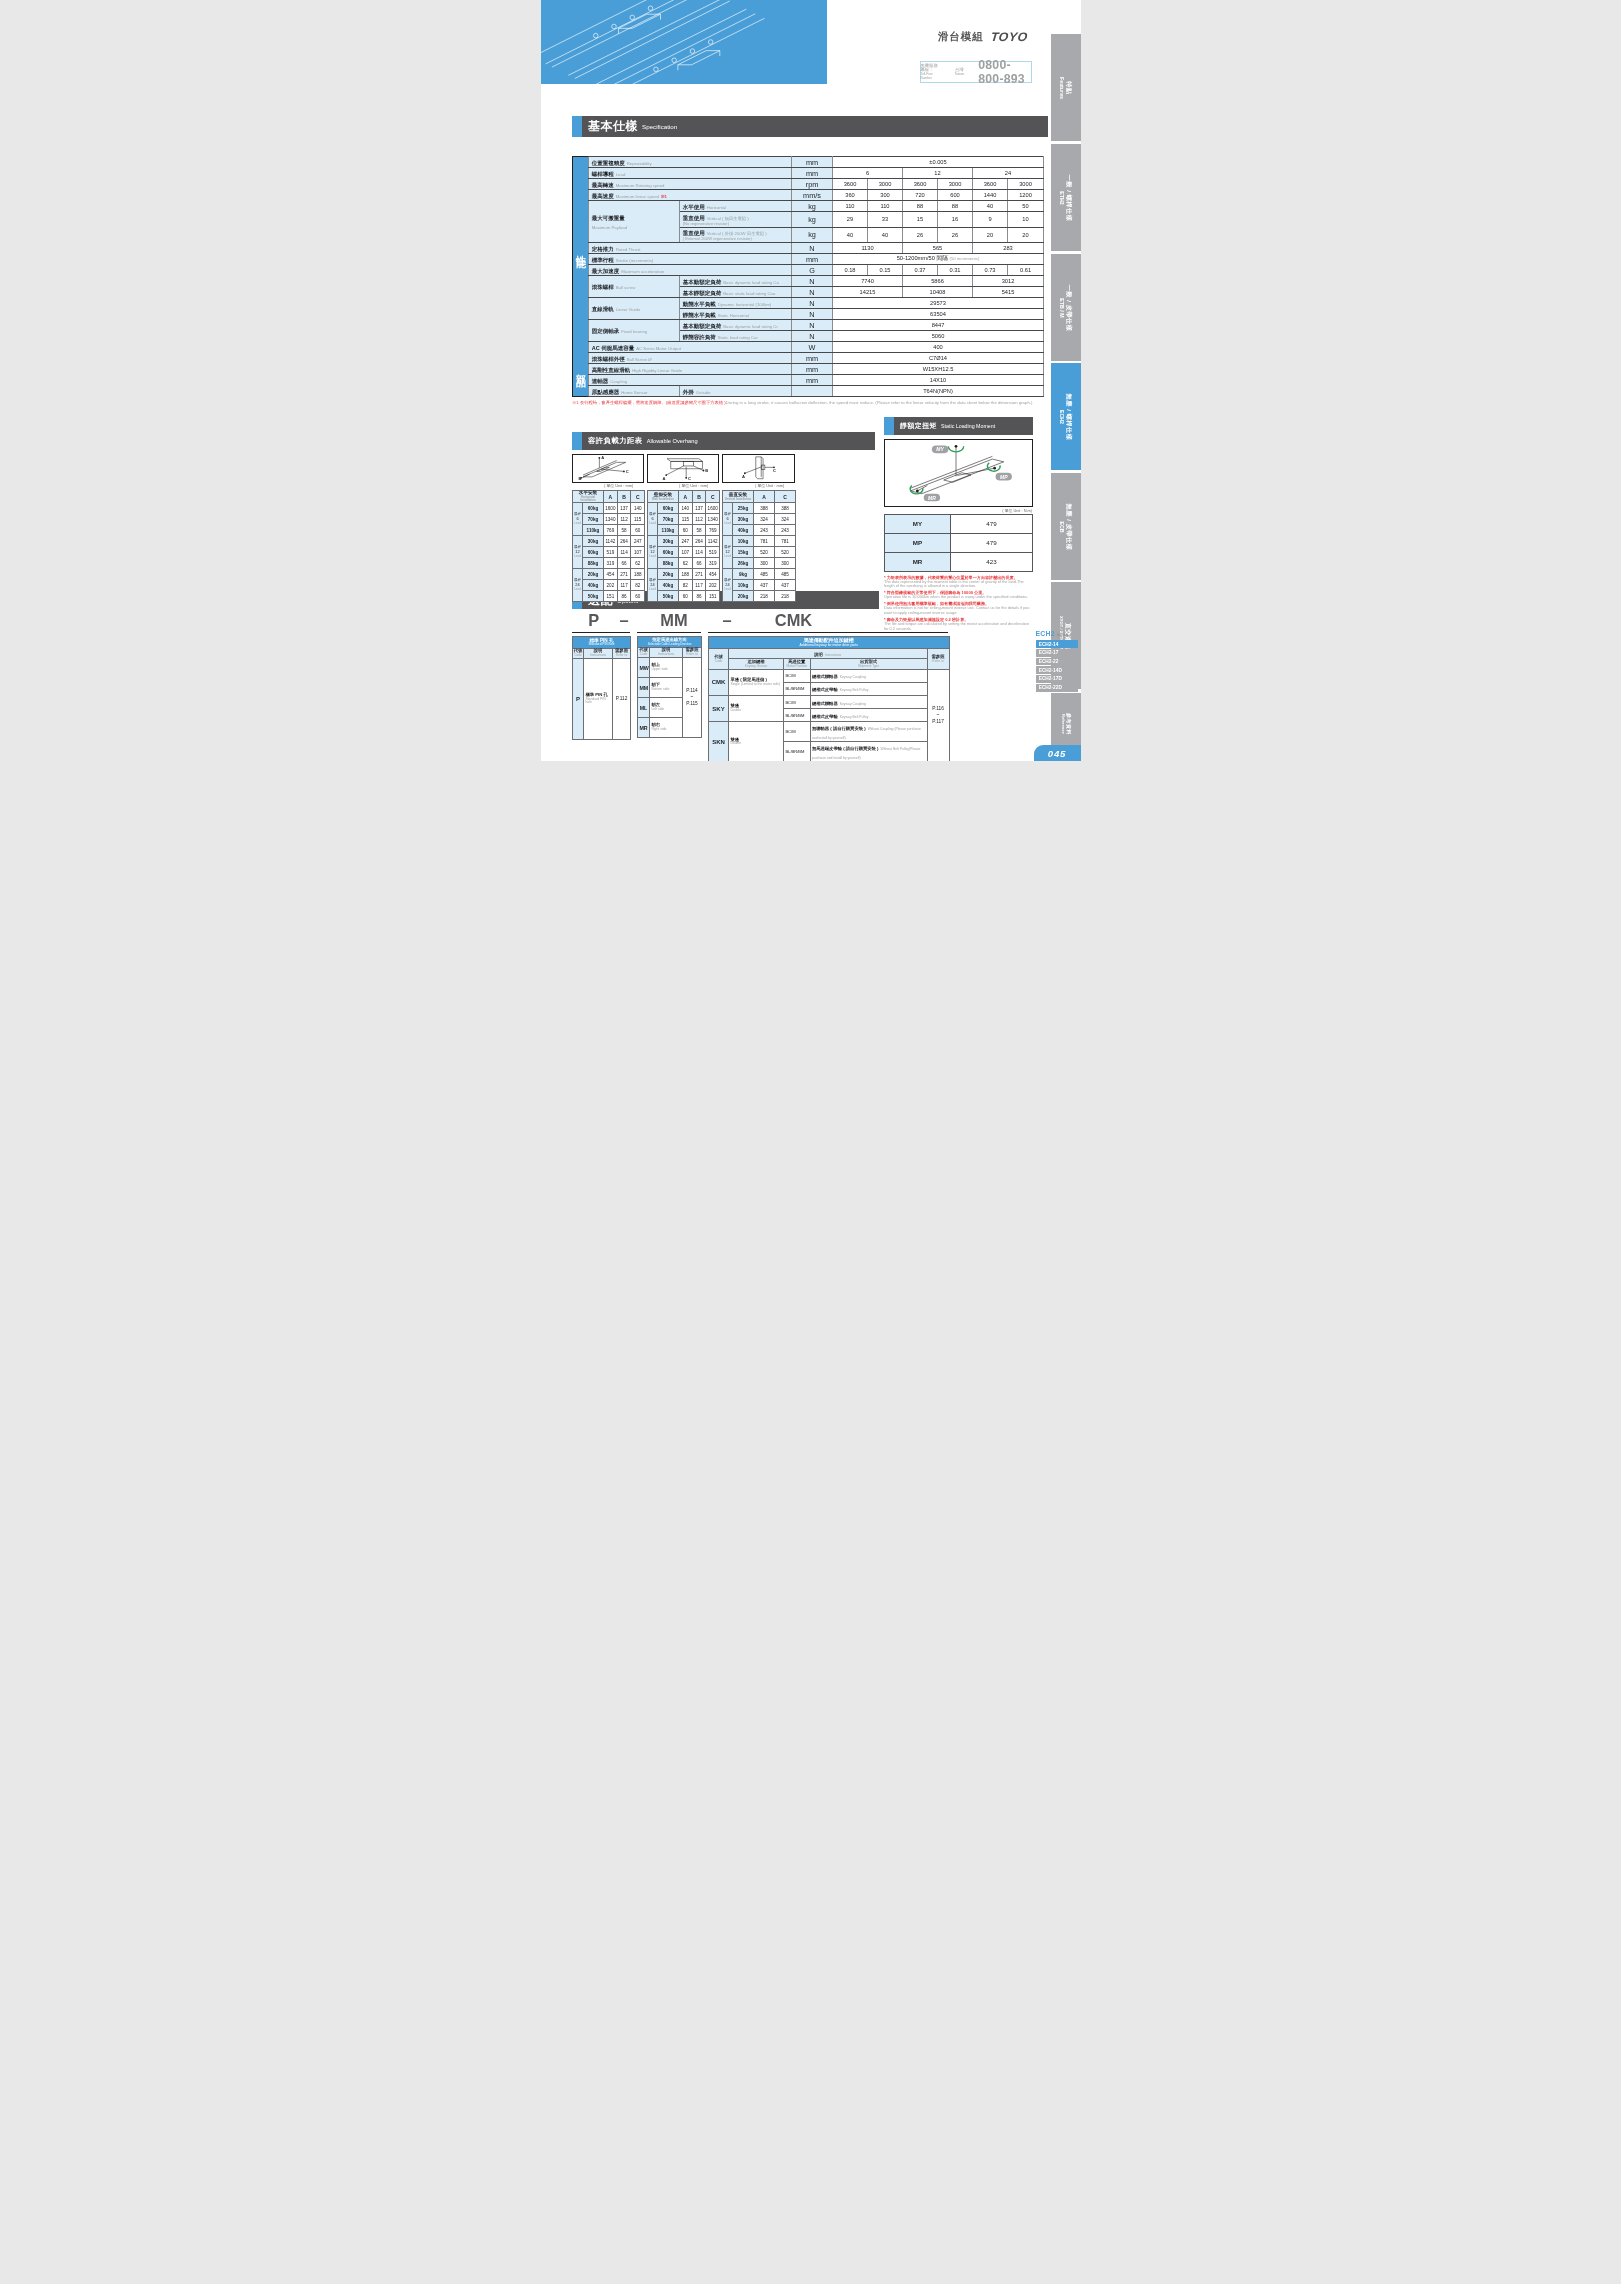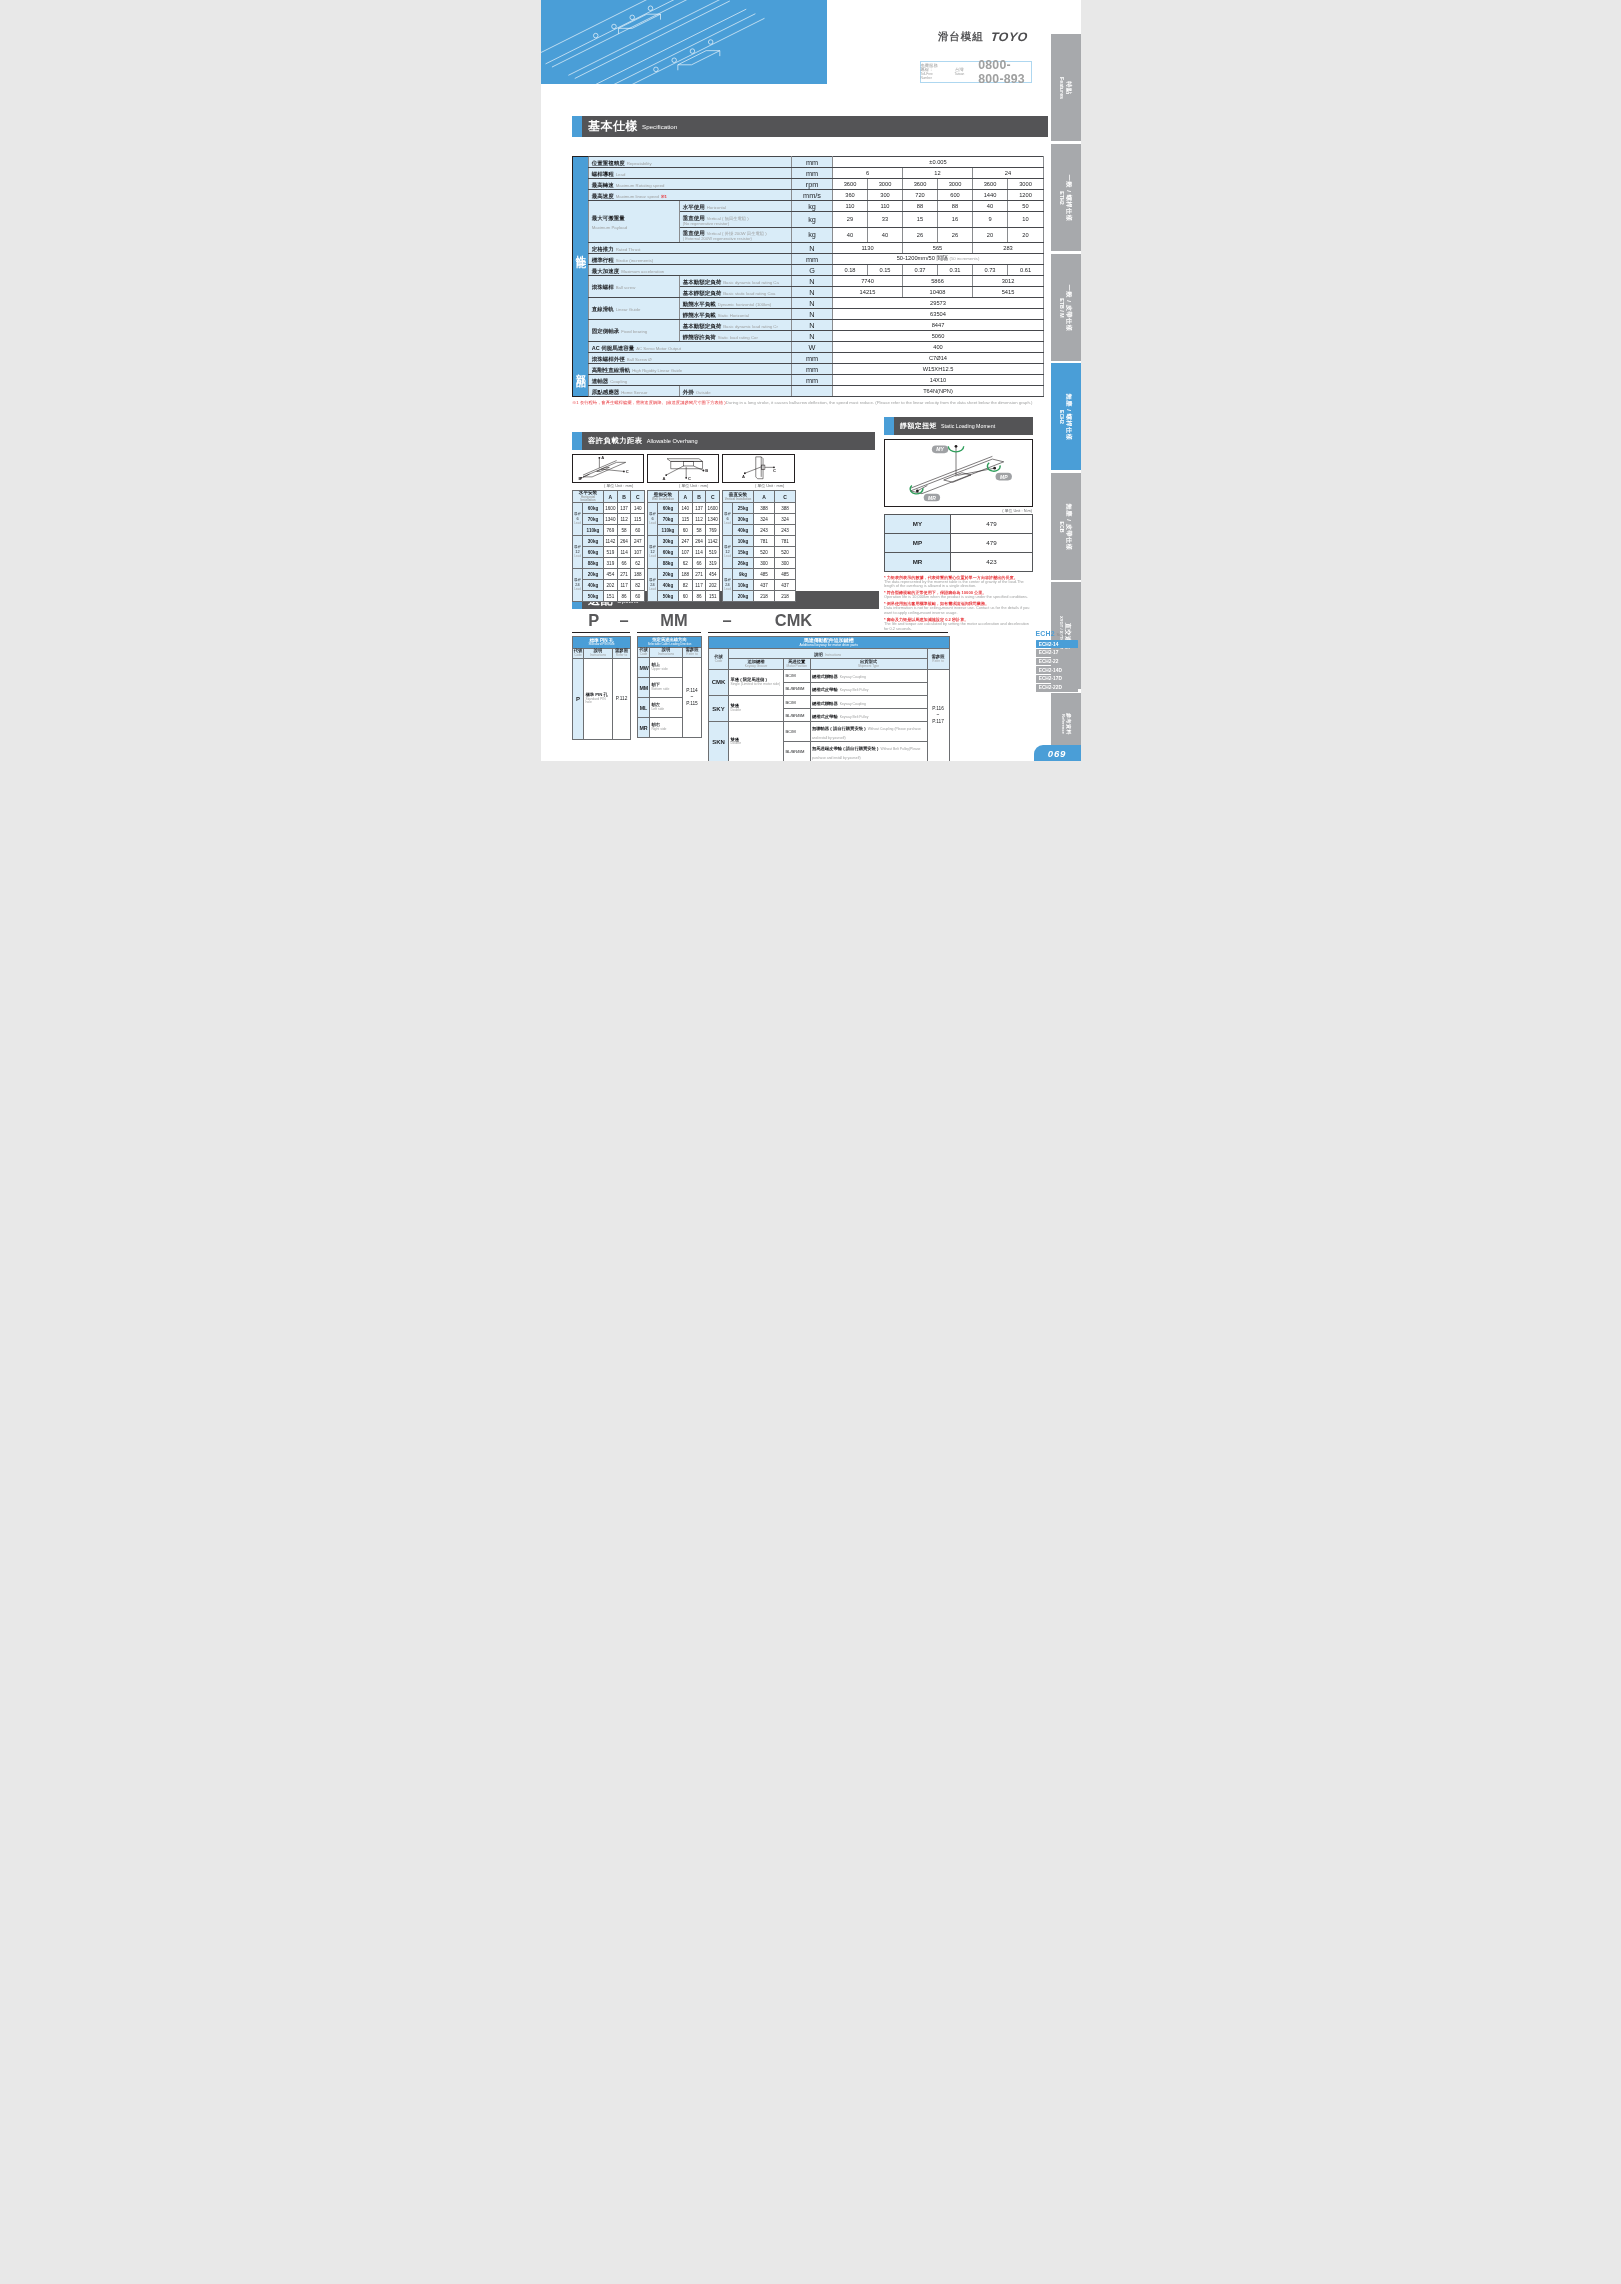--- a/index.html
+++ b/index.html
@@ -992,15 +992,15 @@
       <span class="n">ECH2</span><span class="s">Series</span>
     </div>
     <div class="it active">ECH2-14</div>
     <div class="it">ECH2-17</div>
     <div class="it">ECH2-22</div>
     <div class="it">ECH2-14D</div>
     <div class="it">ECH2-17D</div>
     <div class="it">ECH2-22D</div>
   </div>
 
-  <div id="pagenum">069</div>
+  <div id="pagenum">045</div>
 </div>
 
 
 </body></html>

